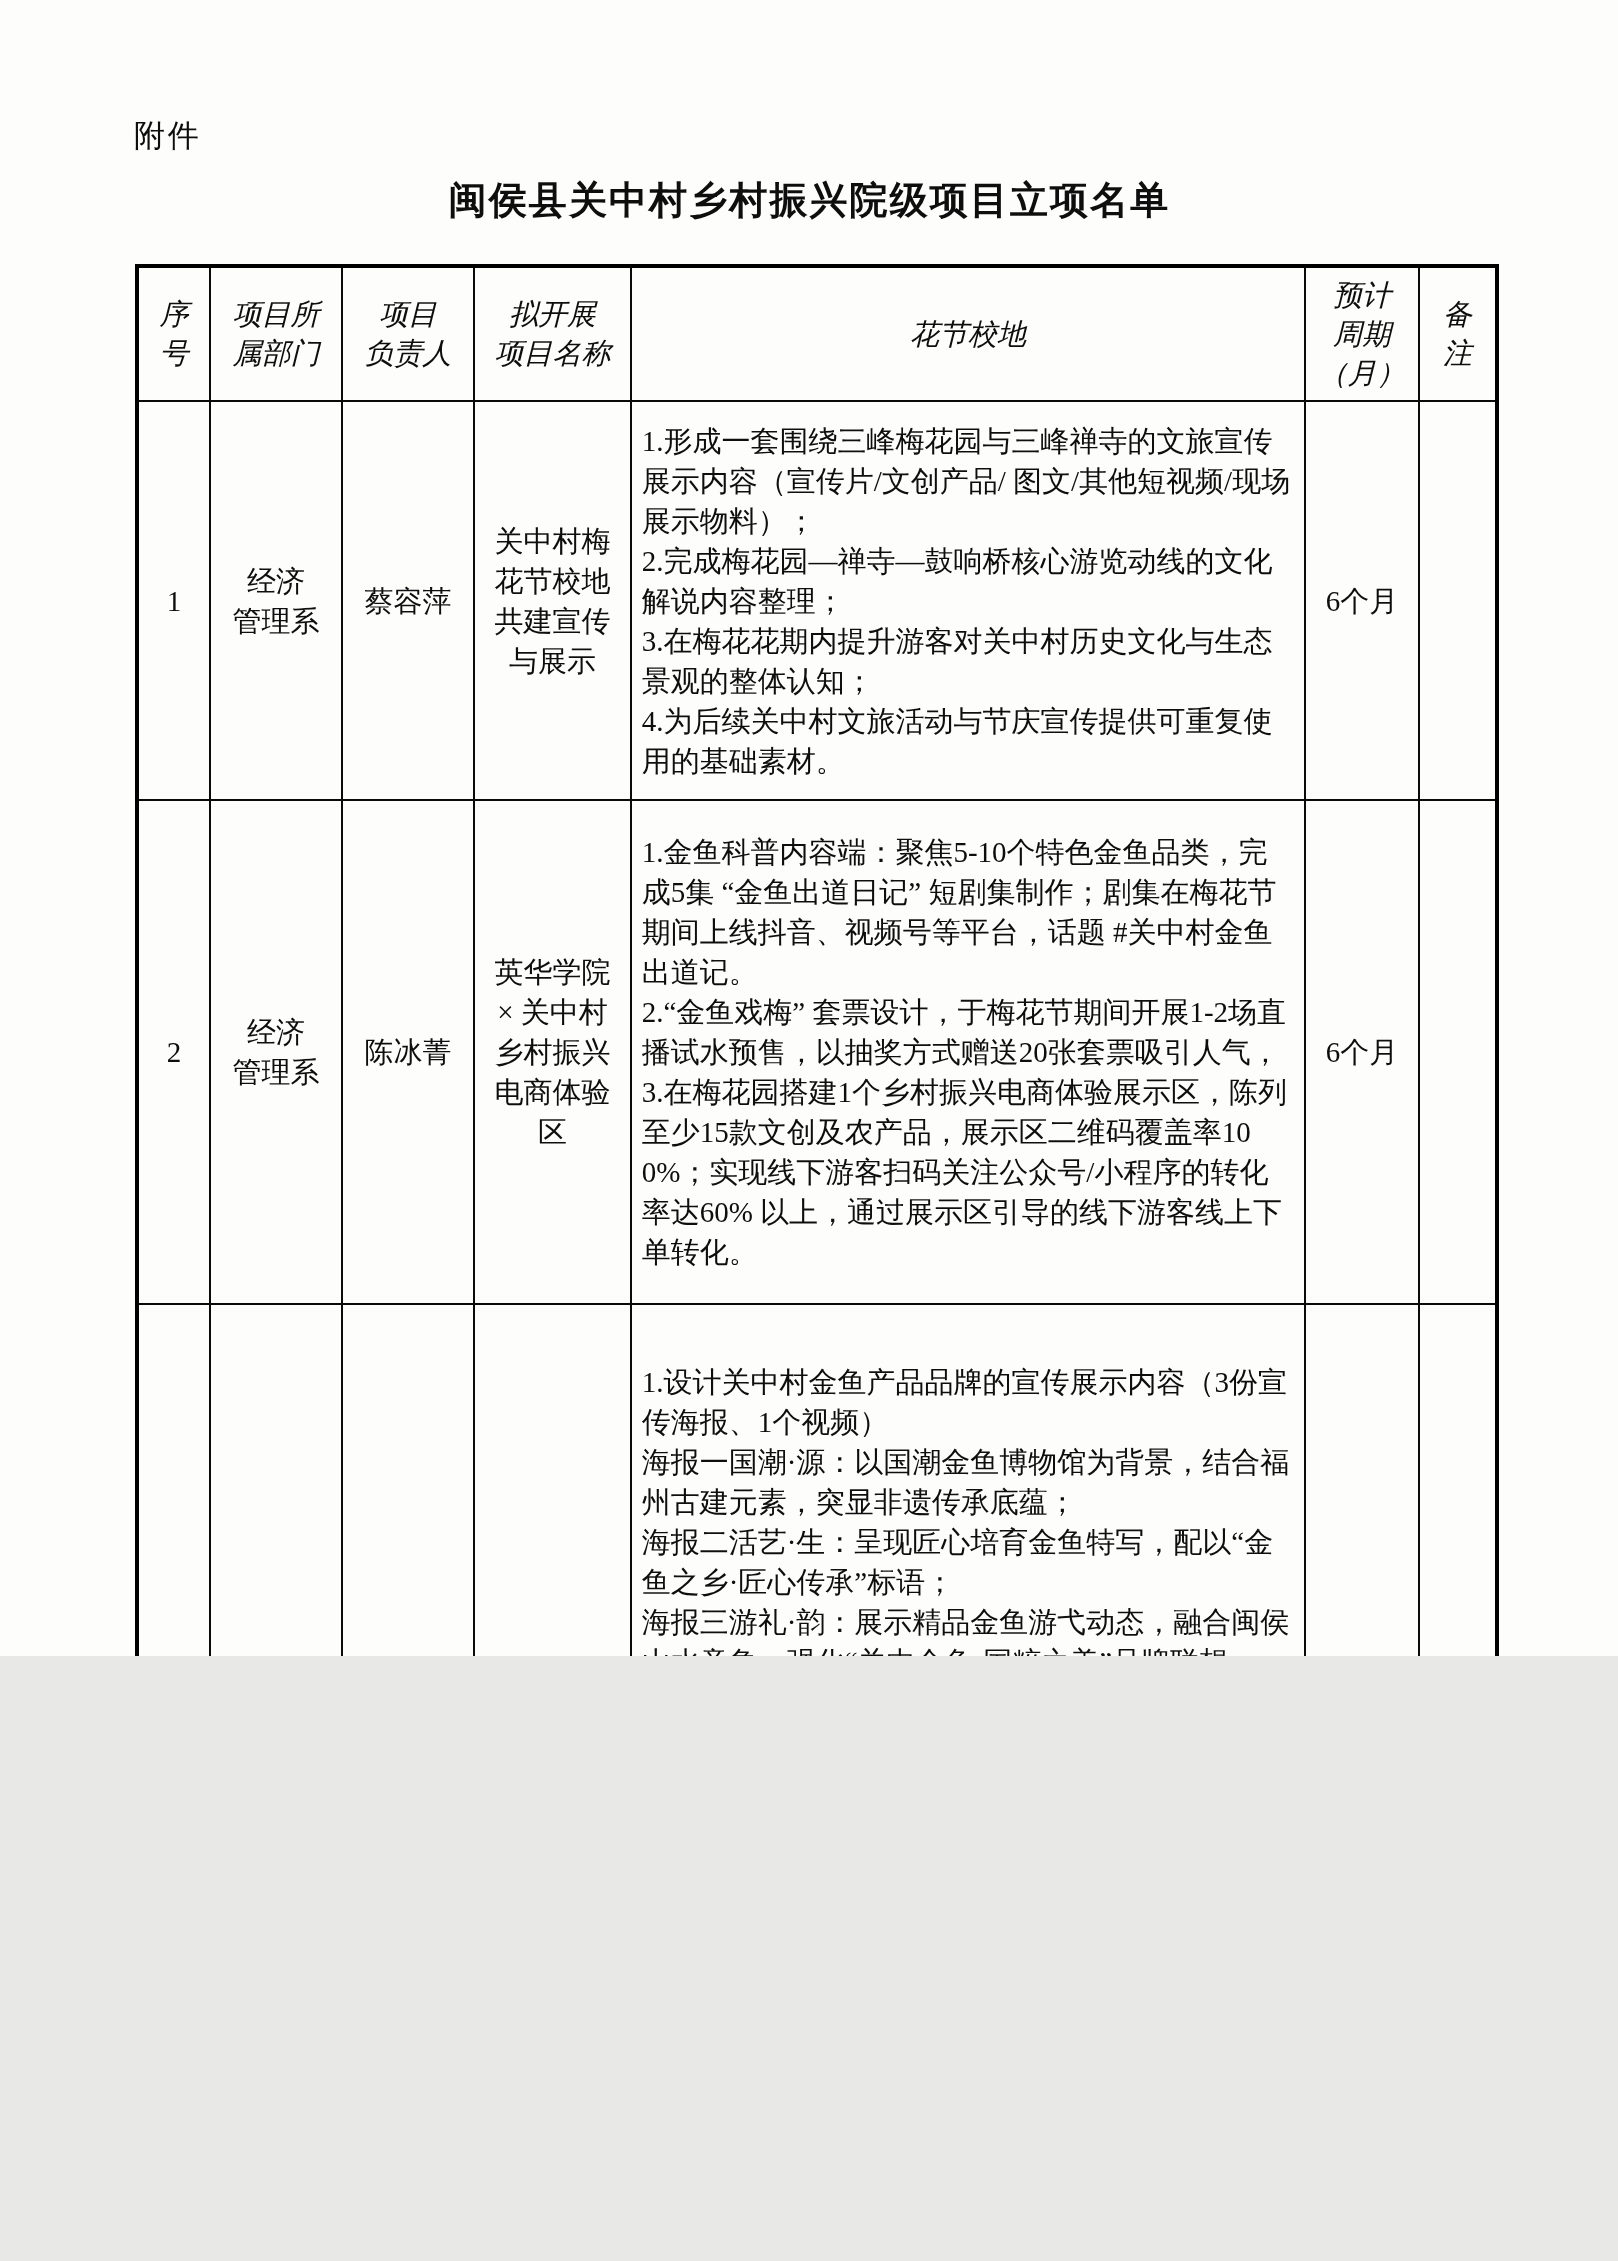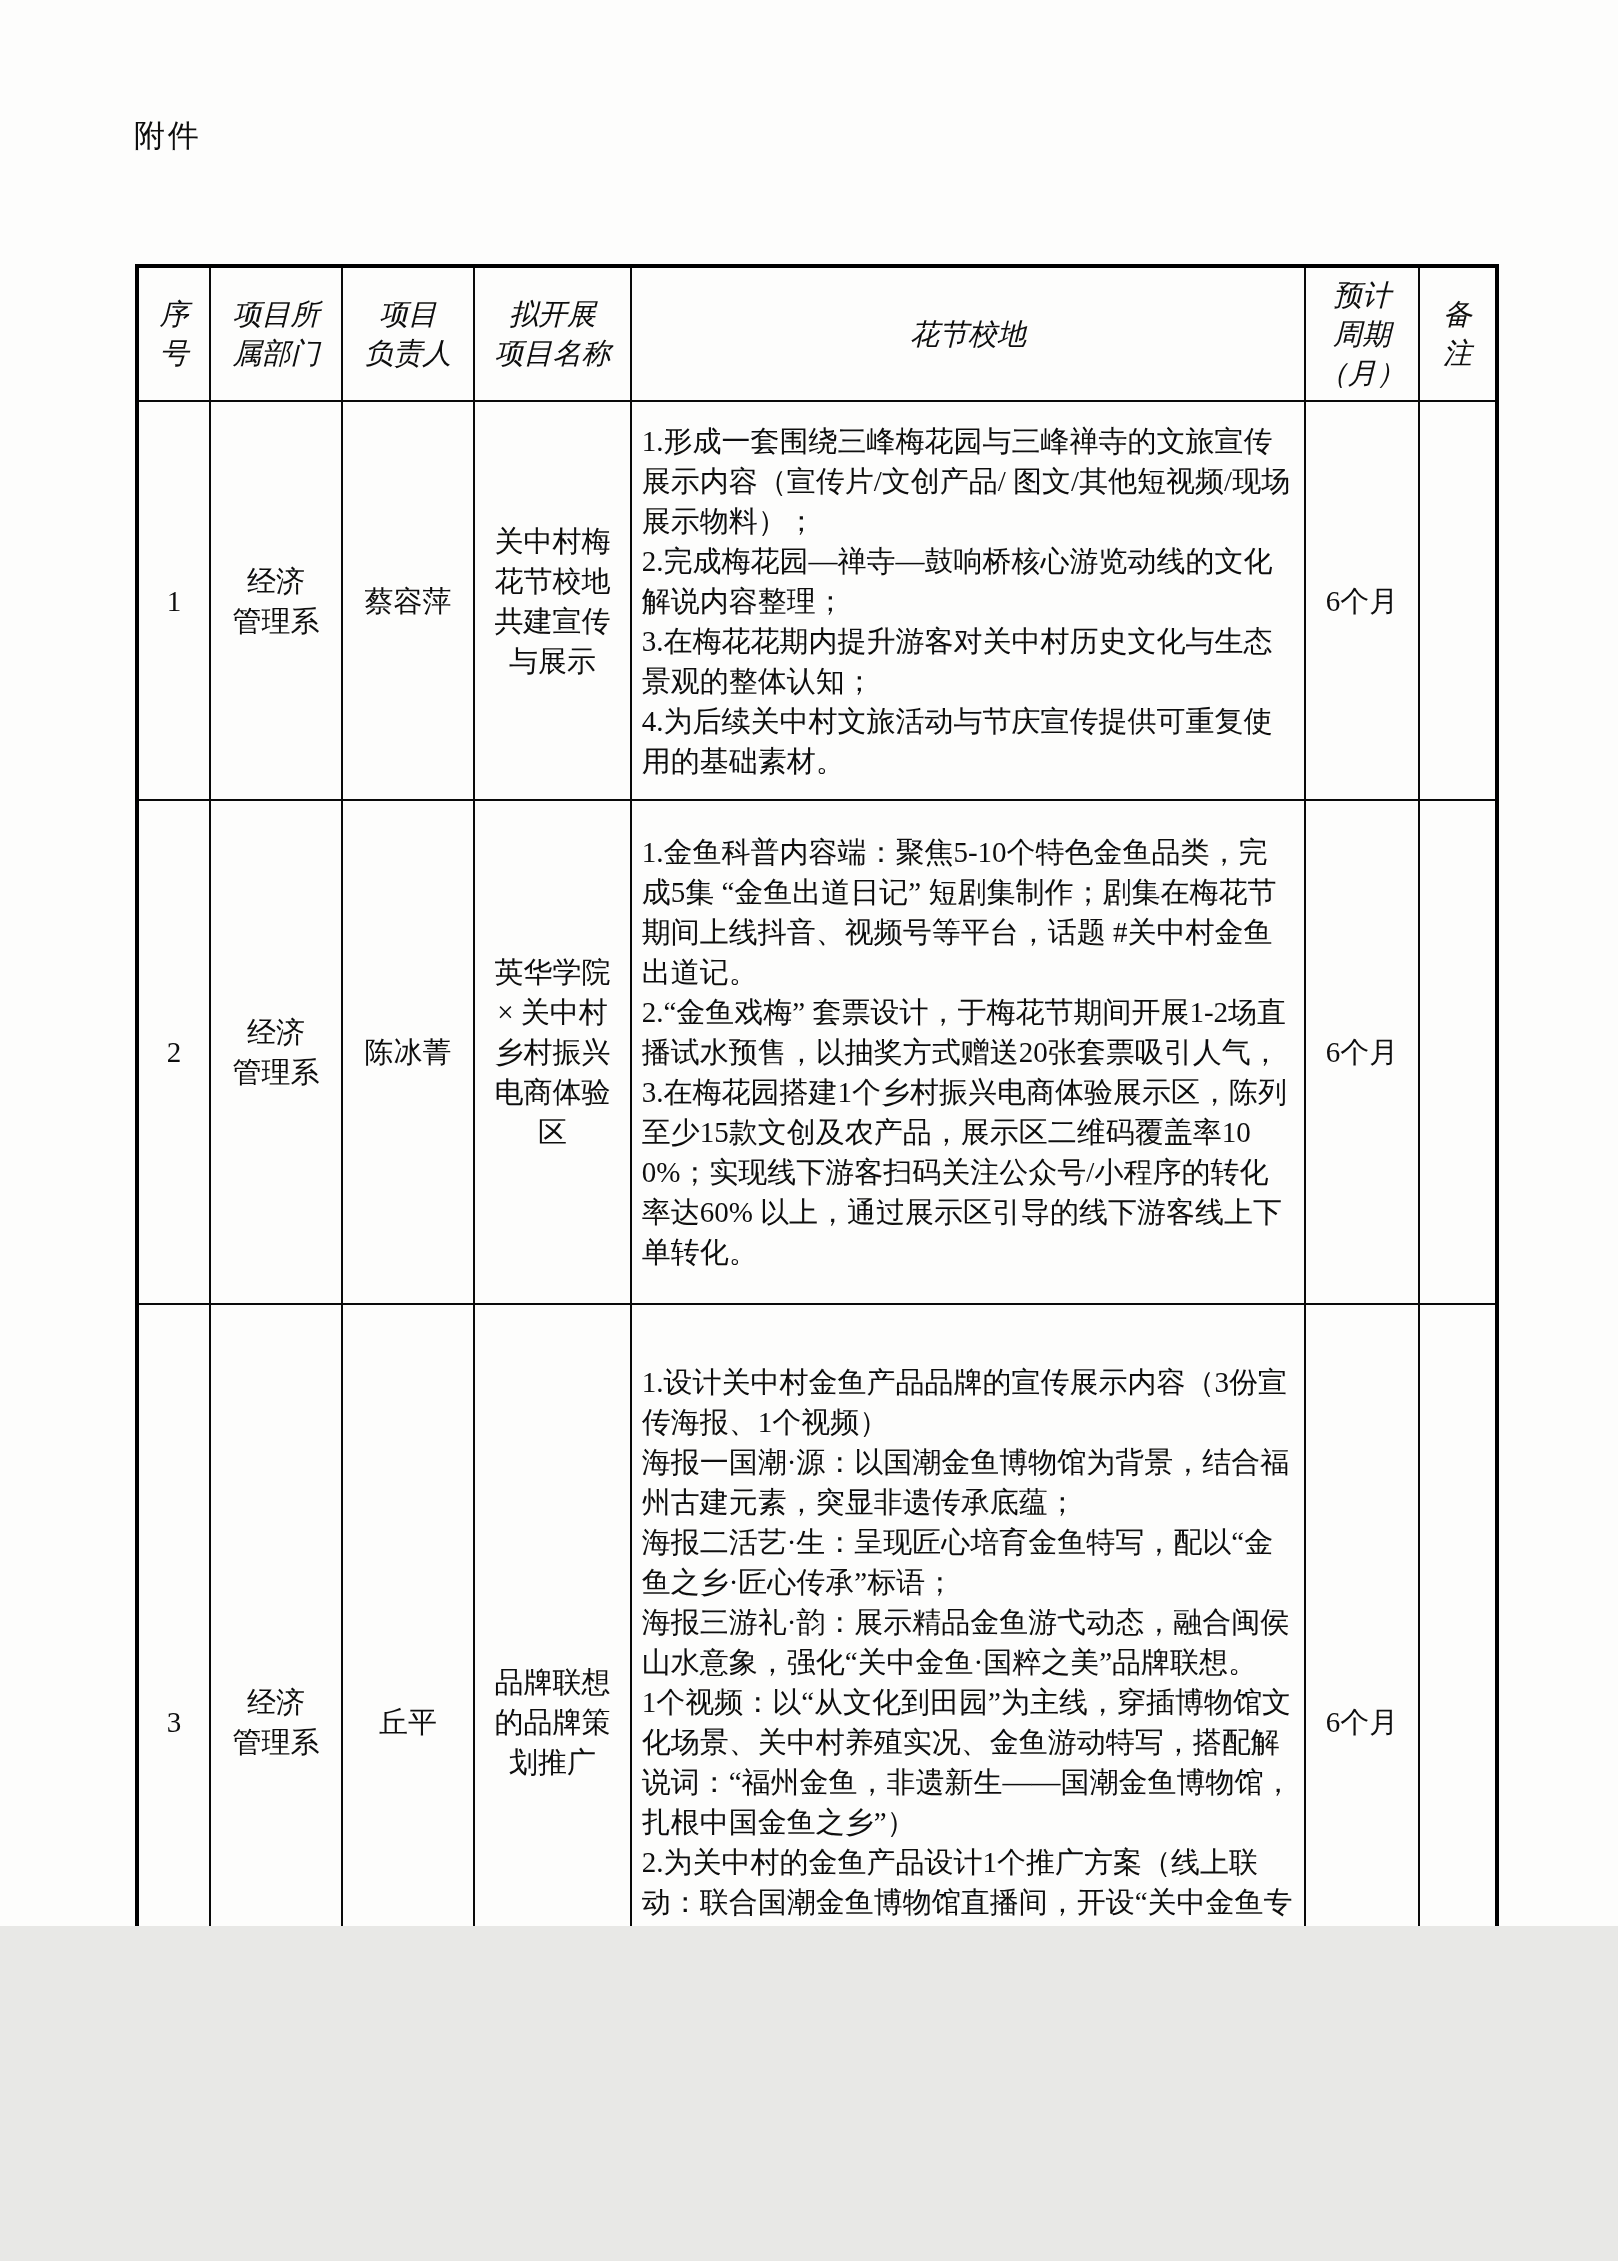--- a/index.html
+++ b/index.html
@@ -4,21 +4,21 @@
 <style>
   html, body {
     margin: 0;
     padding: 0;
     background: #e8e8e6;
     font-family: "Liberation Serif", serif;
   }
   .page {
     position: relative;
     width: 1619px;
-    height: 1926px;
+    height: 1656px;
     margin: 0 auto;
     background: #fdfdfc;
     color: #0e0e0e;
     overflow: hidden;
   }
   .attachment-label {
     position: absolute;
     left: 134px;
     top: 115px;
     font-size: 31px;
@@ -81,20 +81,21 @@
   tr.r2       { height: 504px; }
   tr.r3       { height: 837px; }
 </style>
 </head>
 <body>
 
 <div class="page">
 
   <div class="attachment-label">附件</div>
 
+  <div class="doc-title">闽侯县关中村乡村振兴院级项目立项名单</div>
 
   <table class="project-table">
     <colgroup>
       <col style="width:73px">
       <col style="width:132px">
       <col style="width:132px">
       <col style="width:157px">
       <col style="width:674px">
       <col style="width:114px">
       <col style="width:78px">

